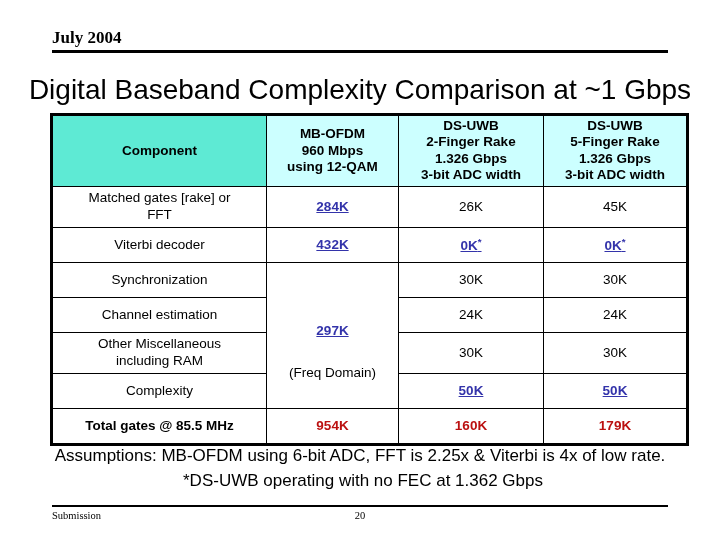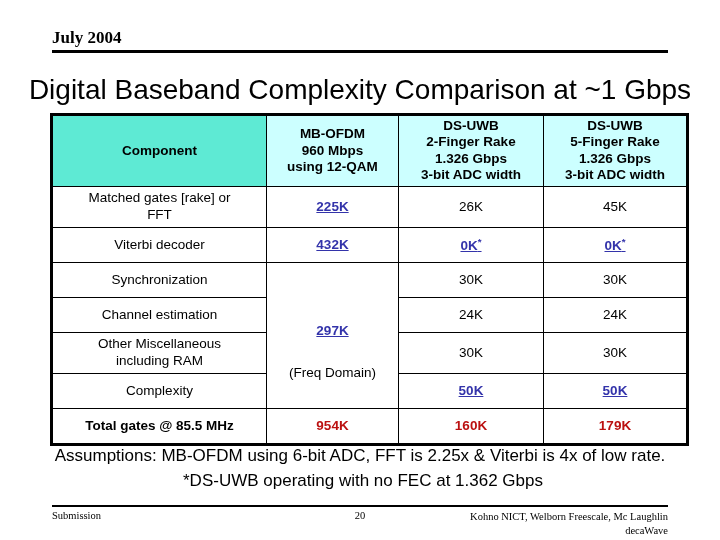--- a/index.html
+++ b/index.html
@@ -196,21 +196,21 @@
         <div>3-bit ADC width</div>
       </td>
     </tr>
 
     <tr>
       <td class="col-comp rowlabel h-lg">
         <div>Matched gates [rake] or</div>
         <div>FFT</div>
       </td>
       <td class="col-mb">
-        <span class="lnk">225K</span>
+        <span class="lnk">284K</span>
       </td>
       <td class="col-ds2">
         <span>26K</span>
       </td>
       <td class="col-ds5">
         <span>45K</span>
       </td>
     </tr>
 
     <tr>
@@ -304,17 +304,13 @@
 </div>
 
 <div class="notes">
   <div>Assumptions: MB-OFDM using 6-bit ADC, FFT is 2.25x &amp; Viterbi is 4x of low rate.</div>
   <div class="note2">*DS-UWB operating with no FEC at 1.362 Gbps</div>
 </div>
 
 <div class="slide-footer">
   <span class="ft-left">Submission</span>
   <span class="ft-page">20</span>
-  <span class="ft-right">
-    <span>Kohno NICT, Welborn Freescale, Mc Laughlin</span><br>
-    <span>decaWave</span>
-  </span>
 </div>
 
 </body></html>

